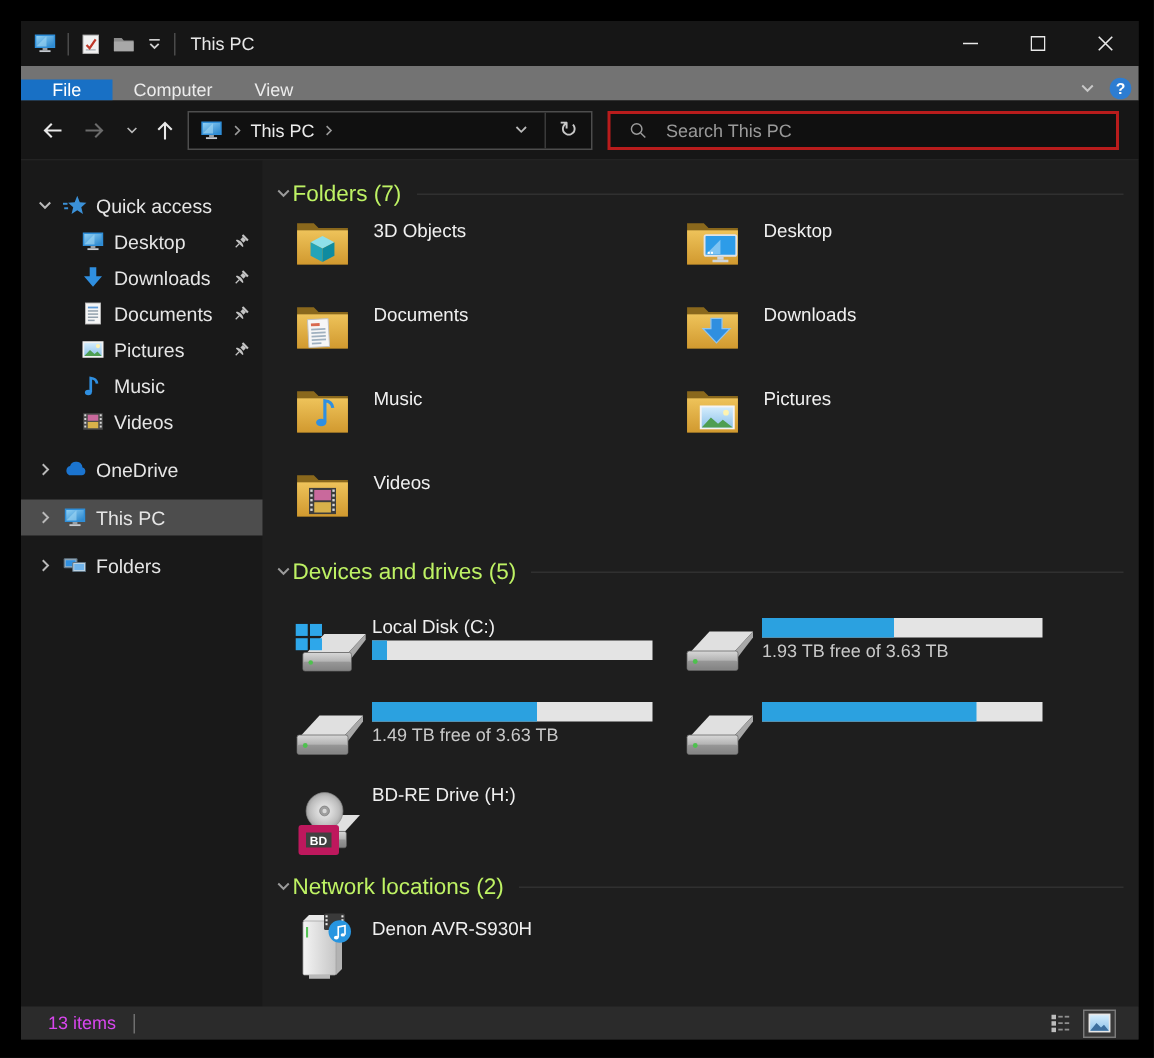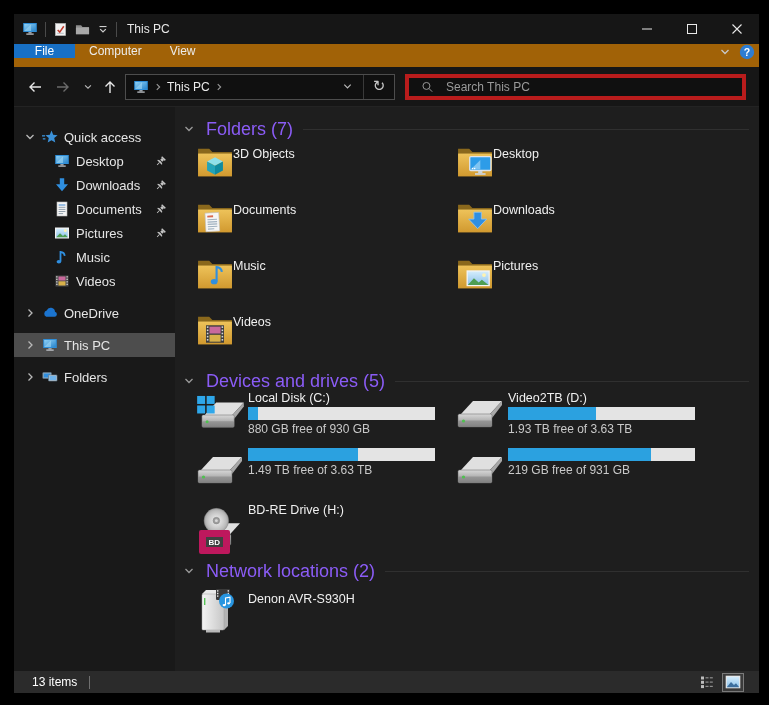--- a/index.html
+++ b/index.html
@@ -7,78 +7,78 @@
 body{font-family:"Liberation Sans","DejaVu Sans",sans-serif}
 .window{position:absolute;left:14px;top:14px;width:745px;height:679px;background:#1e1e1e;display:flex;flex-direction:column}
 
 .titlebar{height:30px;background:#161616;display:flex;align-items:center;flex:none}
 .qat{display:flex;align-items:center;padding-left:8px;gap:7px}
 .tsep{width:1px;height:15px;background:#4a4a4a}
 .wtitle{color:#e8e8e8;font-size:12px;margin-left:3px}
 .winbtns{margin-left:auto;display:flex;height:30px}
 .wbtn{width:45px;height:30px;display:flex;align-items:center;justify-content:center}
 
-.menubar{height:23px;background:#a16207;display:flex;align-items:flex-start;flex:none}
+.menubar{height:23px;background:#737373;display:flex;align-items:flex-end;flex:none}
 .tab-file{width:61px;background:#1870c5;color:#fff;font-size:12px;display:flex;align-items:center;justify-content:center}
 .tab{padding:0 14px;color:#ececec;font-size:12px;display:flex;align-items:center}
 .menu-right{margin-left:auto;display:flex;align-items:center;gap:8px;padding-right:4px}
 
 .navbar{height:39px;background:#161616;display:flex;align-items:center;padding:0 13px 0 10px;flex:none}
 .navbtn{width:22px;height:24px;display:flex;align-items:center;justify-content:center;flex:none}
 .navbtn.small{width:16px}
 #fwdbtn{margin-left:6px}
 #chevbtn{margin-left:6px}
 #upbtn{margin-left:3px}
 .abox{width:270px;height:26px;border:1px solid #4d4d4d;background:#101010;display:flex;align-items:center;margin-left:4px;flex:none}
 .abox .crumbpc{margin-left:7px}
 .crumbtext{color:#ececec;font-size:12px;margin:0 4px}
 .abox-right{margin-left:auto;display:flex;align-items:center;height:100%}
 .abox-divider{width:1px;height:100%;background:#3a3a3a;margin-left:5px}
 .refreshbtn{width:30px;height:100%;display:flex;align-items:center;justify-content:center;color:#c8c8c8;font-size:15px;font-family:"DejaVu Sans",sans-serif;line-height:1}
 .dropbtn{width:22px;height:100%;display:flex;align-items:center;justify-content:center}
-.sbox{flex:1;height:26px;border:4px solid #b91c1c;background:#101010;display:flex;align-items:center;margin-left:10px;padding-left:12px}
+.sbox{flex:1;height:26px;border:2px solid #b91c1c;background:#101010;display:flex;align-items:center;margin-left:10px;padding-left:12px}
 .sbox input{background:transparent;border:none;outline:none;color:#cfcfcf;font-size:12px;margin-left:10px;width:100%;font-family:inherit}
 .sbox input::placeholder{color:#9a9a9a}
 
 .main{flex:1;display:flex;border-top:1px solid #232323;min-height:0}
 .sidebar{width:161px;background:#191919;padding-top:18px;flex:none}
 .srow{height:24px;display:flex;align-items:center;padding-left:10px;position:relative;color:#e5e5e5;font-size:13px}
 .srow.gap{margin-top:8px}
 .srow.sel{background:#4d4d4d}
 .srow .chev{width:12px;height:12px;flex:none;color:#b9b9b9}
 .srow.child{padding-left:34px}
 .sic{width:16px;height:16px;margin-left:6px;flex:none}
 .slab{margin-left:6px;white-space:nowrap}
 .pin{position:absolute;right:9px;width:11px;height:11px}
 .content{flex:1;background:#1e1e1e;padding:12px 4px 0 8px;overflow:hidden}
 .shead{display:flex;align-items:center;height:20px}
 .shead .chev{width:12px;height:12px;color:#9a9a9a;flex:none}
-.stitle{color:#8b5cf6;font-size:18px;margin-left:11px;white-space:nowrap}
+.stitle{color:#bef264;font-size:15px;margin-left:0;white-space:nowrap}
 .sline{flex:1;height:1px;background:#303030;margin:0 6px 0 10px}
 .sec-drives .shead{margin-top:2px}
 .sec-network .shead{margin-top:2px}
 .tiles{display:grid;grid-template-columns:260px 260px;grid-auto-rows:56px;margin-left:13px}
 .tiles.folders{margin-top:6px}
-.tiles.drives{margin-top:0}
+.tiles.drives{margin-top:20px}
 .tiles.network{margin-top:7px}
 .tile{display:flex;align-items:flex-start}
 .fic{width:36px;height:33px;flex:none;margin-left:1px}
-.fname{margin-top:2px;font-size:12.5px;color:#f0f0f0;white-space:nowrap}
+.fname{margin-left:16px;margin-top:2px;font-size:12.5px;color:#f0f0f0;white-space:nowrap}
 .dic{width:48px;height:40px;flex:none;margin-top:4px;position:relative}
 .dic svg{width:48px;height:40px}
-.dic .badge{position:absolute;left:3px;top:23px;background:#404040;color:#fff;font-size:8px;font-weight:bold;border:7px solid #be185d;border-radius:2px;padding:0.5px 2.5px;line-height:9px}
+.dic .badge{position:absolute;left:3px;top:23px;background:#404040;color:#fff;font-size:8px;font-weight:bold;border:5px solid #be185d;border-radius:2px;padding:0.5px 2.5px;line-height:9px}
 .tinfo{margin-left:4px;min-width:0}
 .tname{font-size:12.5px;color:#f0f0f0;line-height:15px;white-space:nowrap}
 .cap{width:187px;height:13px;background:#e4e4e4;margin-top:1px}
 .capfill{height:100%;background:#2ba1e0}
 .tfree{font-size:12px;color:#c9c9c9;margin-top:2px;line-height:14px;white-space:nowrap}
 .nic{width:40px;height:48px;flex:none}
 .nname{margin-left:12px;margin-top:4px;font-size:12.5px;color:#f0f0f0;white-space:nowrap}
 
-.statusbar{height:22px;background:#2b2b2b;display:flex;align-items:center;padding:0 16px 0 18px;flex:none;color:#ffffff;font-size:12px}
+.statusbar{height:22px;background:#2b2b2b;display:flex;align-items:center;padding:0 16px 0 18px;flex:none;color:#d946ef;font-size:12px}
 .st-sep{width:1px;height:13px;background:#6f6f6f;margin-left:12px}
 .viewbtns{margin-left:auto;display:flex;align-items:center;gap:6px}
 .vbtn{width:20px;height:17px;display:flex;align-items:center;justify-content:center}
 .vbtn.sel{outline:1px solid #7a7a7a;background:#3a3a3a}
 svg{display:block}
 </style>
 </head>
 <body>
 
 <svg width="0" height="0" style="position:absolute" aria-hidden="true">
@@ -613,31 +613,29 @@
               <div class="dic">
                 <svg>
                   <use href="#i-hddwin"></use>
                 </svg>
               </div>
         <div class="tinfo">
           <div class="tname">Local Disk (C:)</div>
           <div class="cap">
                   <div class="capfill" style="width:5.4%"></div>
                 </div>
-          <div class="tfree">880 GB free of 930 GB</div>
         </div>
             </div>
             <div class="tile">
               <div class="dic">
                 <svg>
                   <use href="#i-hdd"></use>
                 </svg>
               </div>
         <div class="tinfo">
-          <div class="tname">Video2TB (D:)</div>
           <div class="cap">
                   <div class="capfill" style="width:46.8%"></div>
                 </div>
           <div class="tfree">1.93 TB free of 3.63 TB</div>
         </div>
             </div>
             <div class="tile">
               <div class="dic">
                 <svg>
                   <use href="#i-hdd"></use>
@@ -653,21 +651,20 @@
             <div class="tile">
               <div class="dic">
                 <svg>
                   <use href="#i-hdd"></use>
                 </svg>
               </div>
         <div class="tinfo">
           <div class="cap">
                   <div class="capfill" style="width:76.5%"></div>
                 </div>
-          <div class="tfree">219 GB free of 931 GB</div>
         </div>
             </div>
             <div class="tile">
               <div class="dic">
                 <svg>
                   <use href="#i-bd"></use>
                 </svg>
                 <span class="badge">BD</span>
               </div>
         <div class="tinfo">

